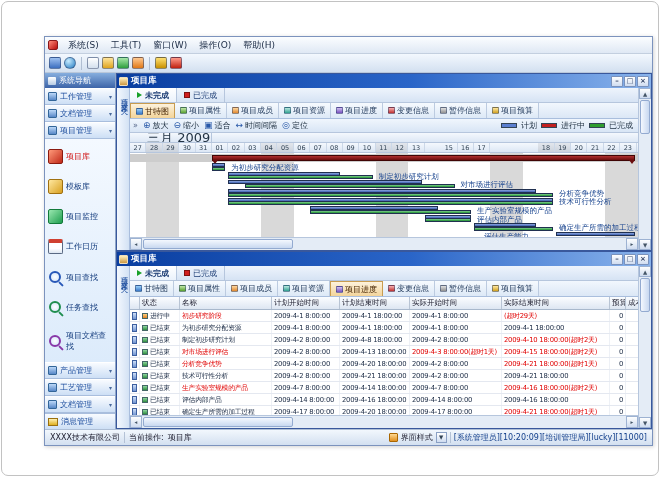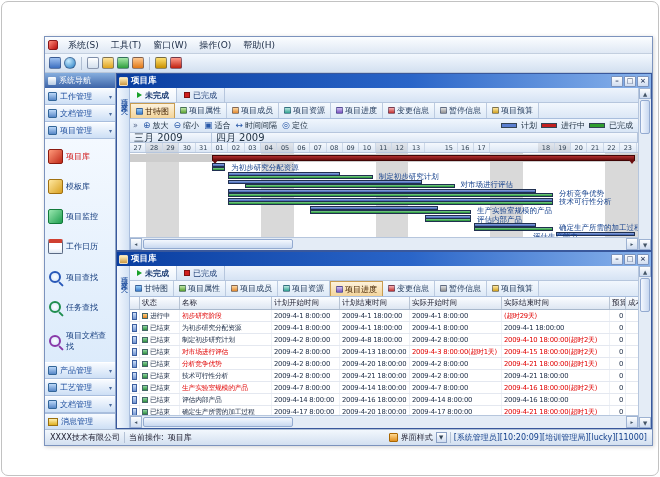--- a/index.html
+++ b/index.html
@@ -82,21 +82,21 @@
 [data-name="budget-tab-icon"]{background:linear-gradient(#ffe8a0,#d0a020)}
 
 .gtoolbar{flex:0 0 14px;display:flex;align-items:center;gap:5px;padding:0 3px;background:linear-gradient(#f0f6fd,#d8e5f5);border-bottom:1px solid #b6c6dd;font-size:8px;color:#223344}
 .gt-chev{color:#556688;font-size:8px}
 .gt-btn{display:flex;align-items:center;gap:2px;cursor:pointer}
 .gt-glyph{color:#2858a8;font-size:9px;line-height:1}
 .legend{margin-left:auto;display:flex;align-items:center;gap:4px;padding-right:2px}
 .leg-swatch{width:16px;height:5px;border:1px solid #334455}
 .leg-label{font-size:8px}
 .months-row{flex:0 0 10px;display:flex;background:linear-gradient(#f4f8fd,#dce7f5);border-bottom:1px solid #b6c6dd;overflow:hidden}
-.m-cell{flex:0 0 auto;border-right:1px solid #b6c6dd;display:flex;align-items:center;padding-left:4px;font-size:10px;color:#223344}
+.m-cell{flex:0 0 auto;border-right:1px solid #b6c6dd;display:flex;align-items:center;padding-left:17px;font-size:13px;color:#223344}
 .days-row{flex:0 0 10px;display:flex;background:linear-gradient(#f4f8fd,#dce7f5);border-bottom:1px solid #b6c6dd;overflow:hidden}
 .d-cell{flex:0 0 auto;border-right:1px solid #ccd8e8;display:flex;align-items:center;justify-content:center;font-size:6.5px;color:#334455}
 .chart{flex:1;position:relative;background:#fff;overflow:hidden}
 .wk-stripe{position:absolute;top:0;bottom:0;background:#d9d9d9}
 .sel-band{position:absolute;left:0;right:0;height:8px;background:#cdcdcd}
 .bar{position:absolute;border:1px solid #203050}
 .bar.plan{background:linear-gradient(#8fa8e0,#3c5fb0);height:4px}
 .bar.actual{background:linear-gradient(#7fd08f,#1f8e2f);height:4px}
 .bar.summary{background:linear-gradient(#b03030,#6a0d0d);height:6px;border-color:#400505}
 .bar.summary::before,.bar.summary::after{content:"";position:absolute;bottom:-4px;border-left:3px solid transparent;border-right:3px solid transparent;border-top:4px solid #6a0d0d}
@@ -317,21 +317,20 @@
                   <div class="leg-swatch" data-name="legend-swatch" style="background: rgb(91, 127, 208);"></div>
                   <div class="leg-label" data-name="legend-label">计划</div>
                   <div class="leg-swatch" data-name="legend-swatch" style="background: rgb(194, 32, 32);"></div>
                   <div class="leg-label" data-name="legend-label">进行中</div>
                   <div class="leg-swatch" data-name="legend-swatch" style="background: rgb(47, 158, 47);"></div>
                   <div class="leg-label" data-name="legend-label">已完成</div>
                 </div>
               </div>
               <div class="months-row" data-name="timeline-months">
                 <div class="m-cell" data-name="month-cell" style="width: 81.9px;">三月 2009</div>
-                <div class="m-cell" data-name="month-cell" style="width: 425.88px;">四月 2009</div>
               </div>
               <div class="days-row" data-name="timeline-days">
                 <div class="d-cell" data-name="day-cell" style="width: 16.38px;">27</div>
                 <div class="d-cell" data-name="day-cell" style="width: 16.38px; background: linear-gradient(rgb(226, 230, 236), rgb(204, 211, 221));">28</div>
                 <div class="d-cell" data-name="day-cell" style="width: 16.38px; background: linear-gradient(rgb(226, 230, 236), rgb(204, 211, 221));">29</div>
                 <div class="d-cell" data-name="day-cell" style="width: 16.38px;">30</div>
                 <div class="d-cell" data-name="day-cell" style="width: 16.38px;">31</div>
                 <div class="d-cell" data-name="day-cell" style="width: 16.38px;">01</div>
                 <div class="d-cell" data-name="day-cell" style="width: 16.38px;">02</div>
                 <div class="d-cell" data-name="day-cell" style="width: 16.38px;">03</div>
@@ -390,21 +389,21 @@
                 <div class="bar plan" data-name="plan-bar" style="left: 180.18px; width: 128.04px; top: 53.1px;"></div>
                 <div class="bar actual" data-name="actual-bar" style="left: 180.18px; width: 160.8px; top: 56.7px;"></div>
                 <div class="g-label" data-name="gantt-task-label" style="top: 53.9px; left: 346.98px;">生产实验室规模的产品</div>
                 <div class="bar plan" data-name="plan-bar" style="left: 294.84px; width: 46.14px; top: 61.7px;"></div>
                 <div class="bar actual" data-name="actual-bar" style="left: 294.84px; width: 46.14px; top: 65.3px;"></div>
                 <div class="g-label" data-name="gantt-task-label" style="top: 62.5px; left: 346.98px;">评估内部产品</div>
                 <div class="bar plan" data-name="plan-bar" style="left: 343.98px; width: 62.52px; top: 70.3px;"></div>
                 <div class="bar actual" data-name="actual-bar" style="left: 343.98px; width: 78.9px; top: 73.9px;"></div>
                 <div class="g-label" data-name="gantt-task-label" style="top: 71.1px; left: 428.88px;">确定生产所需的加工过程</div>
                 <div class="bar plan" data-name="plan-bar" style="left: 425.88px; width: 78.9px; top: 78.9px;"></div>
-                <div class="g-label" data-name="gantt-task-label" style="top: 79.7px; left: 448px; transform: translateX(-100%);">评估生产能力</div>
+                <div class="g-label" data-name="gantt-task-label" style="top: 79.7px; left: 399px; transform: translateX(-100%);">评估生产能力</div>
               </div>
               <div class="hscroll" data-name="horizontal-scrollbar">
                 <div class="hs-arrow" data-name="scroll-left-icon">◂</div>
                 <div class="hs-thumb" data-name="scroll-thumb"></div>
                 <div class="hs-track" data-name="scroll-track"></div>
                 <div class="hs-arrow" data-name="scroll-right-icon">▸</div>
               </div>
             </div>
             <div class="vscroll" data-name="vertical-scrollbar">
               <div class="vs-arrow" data-name="scroll-up-icon">▲</div>

